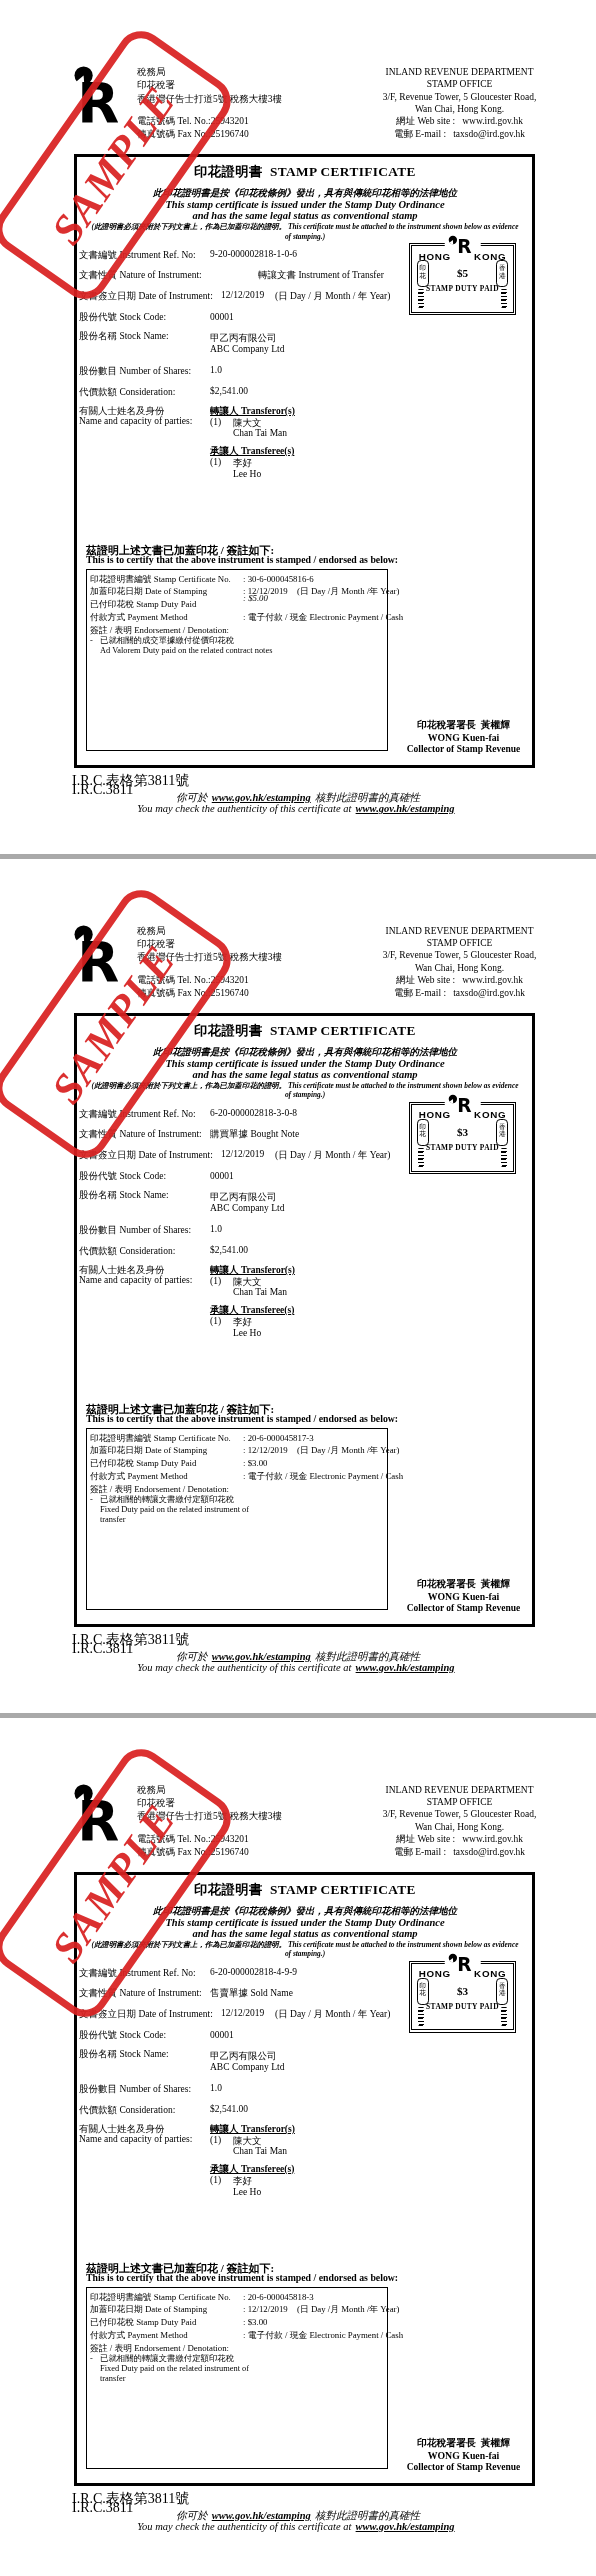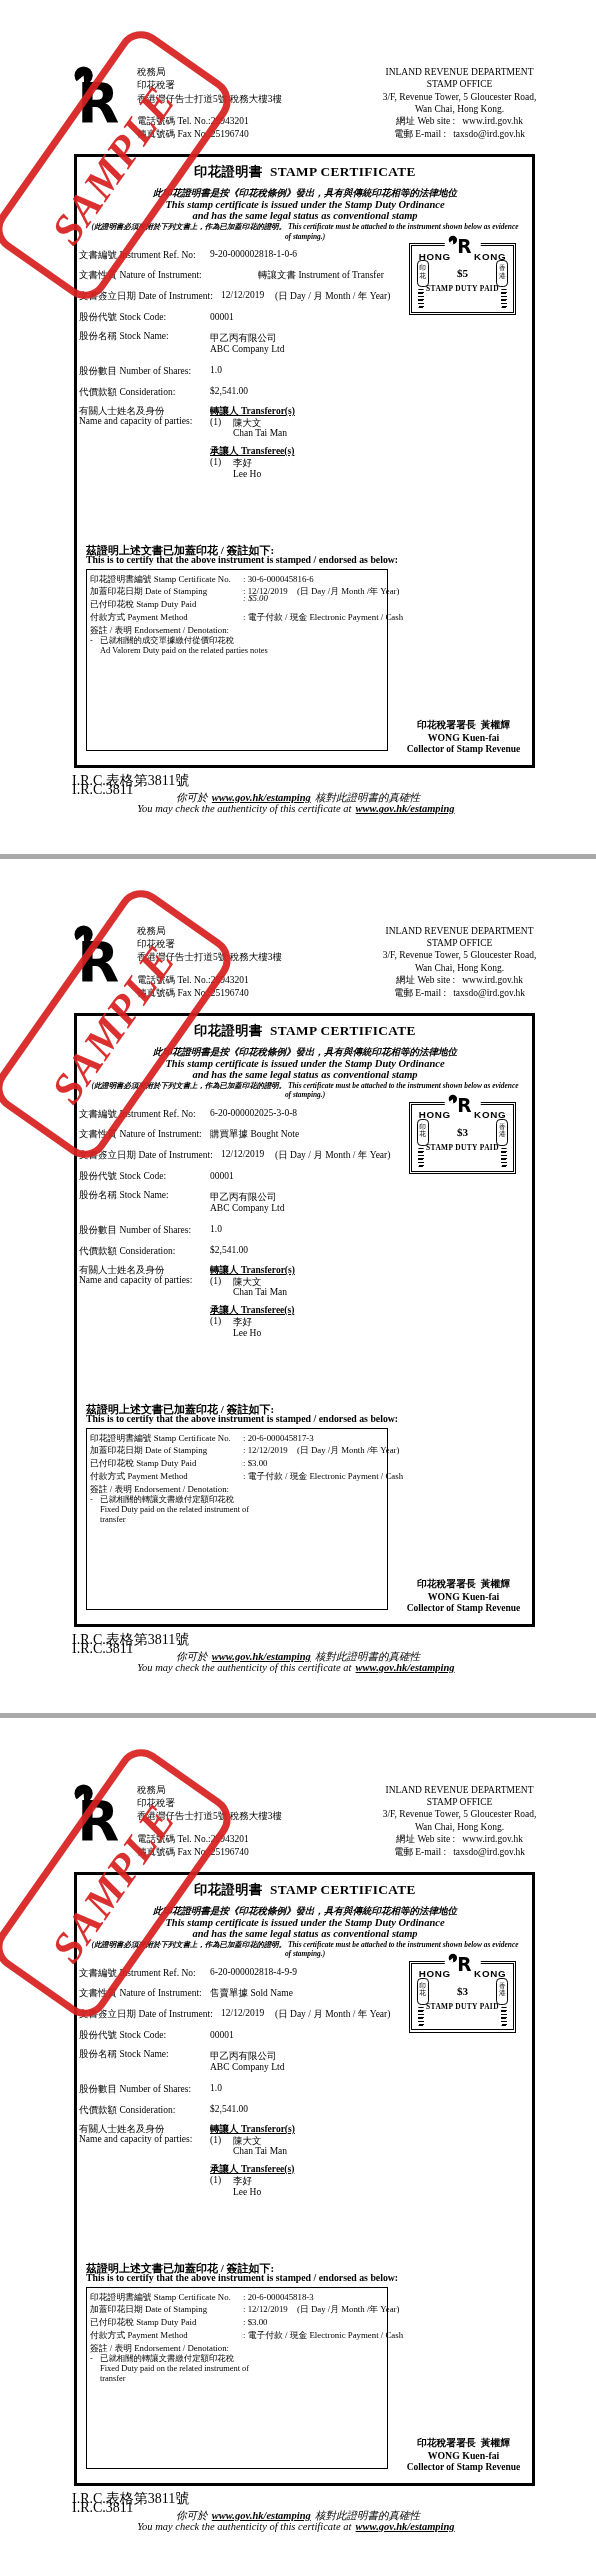--- a/index.html
+++ b/index.html
@@ -167,21 +167,21 @@
 
     <span class="abs irow" style="left:90px;top:599px;">已付印花稅 Stamp Duty Paid</span>
     <span class="abs irow" style="left:243px;top:593px;font-style:italic;">: $5.00</span>
 
     <span class="abs irow" style="left:90px;top:612px;">付款方式 Payment Method</span>
     <span class="abs irow" style="left:243px;top:612px;">: 電子付款 / 現金 Electronic Payment / Cash</span>
 
     <span class="abs irow" style="left:90px;top:625px;">簽註 / 表明 Endorsement / Denotation:</span>
     <span class="abs erow" style="left:90px;top:636px;">-</span>
     <span class="abs erow" style="left:100px;top:636px;">已就相關的成交單據繳付從價印花稅</span>
-    <span class="abs erow" style="left:100px;top:646px;">Ad Valorem Duty paid on the related parties notes</span>
+    <span class="abs erow" style="left:100px;top:646px;">Ad Valorem Duty paid on the related contract notes</span>
     <span class="abs erow" style="left:100px;top:656px;"></span>
 
     <div class="abs sig" style="top:719px;font-size:9.8px;">印花稅署署長&nbsp; 黃權輝</div>
     <div class="abs sig" style="top:732px;font-size:9.8px;">WONG Kuen-fai</div>
     <div class="abs sig" style="top:744px;font-size:9.5px;">Collector of Stamp Revenue</div>
 
     <div class="abs foot" style="left:72px;top:772px;">I.R.C.表格第3811號</div>
     <div class="abs foot" style="left:72px;top:782px;">I.R.C.3811</div>
 
     <div class="abs chk" style="top:791px;">
@@ -254,21 +254,21 @@
         <div class="cart" style="left:4.2px;">印花</div>
         <div class="cart" style="right:4.2px;">香港</div>
         <div class="amt">$3</div>
         <div class="paid">STAMP DUTY PAID</div>
         <div class="squig" style="left:5.6px;"></div>
         <div class="squig" style="right:5.6px;"></div>
       </div>
     </div>
 
     <span class="abs fld" style="left:79px;top:249px;">文書編號 Instrument Ref. No:</span>
-    <span class="abs fld" style="left:210px;top:249px;">6-20-000002025-3-0-8</span>
+    <span class="abs fld" style="left:210px;top:249px;">6-20-000002818-3-0-8</span>
 
     <span class="abs fld" style="left:79px;top:269px;">文書性質 Nature of Instrument:</span>
     <span class="abs fld" style="left:210px;top:269px;">購買單據 Bought Note</span>
 
     <span class="abs fld" style="left:79px;top:290px;">文書簽立日期 Date of Instrument:</span>
     <span class="abs fld" style="left:221px;top:290px;">12/12/2019</span>
     <span class="abs fld" style="left:275px;top:290px;">(日 Day / 月 Month / 年 Year)</span>
 
     <span class="abs fld" style="left:79px;top:311px;">股份代號 Stock Code:</span>
     <span class="abs fld" style="left:210px;top:312px;">00001</span>

